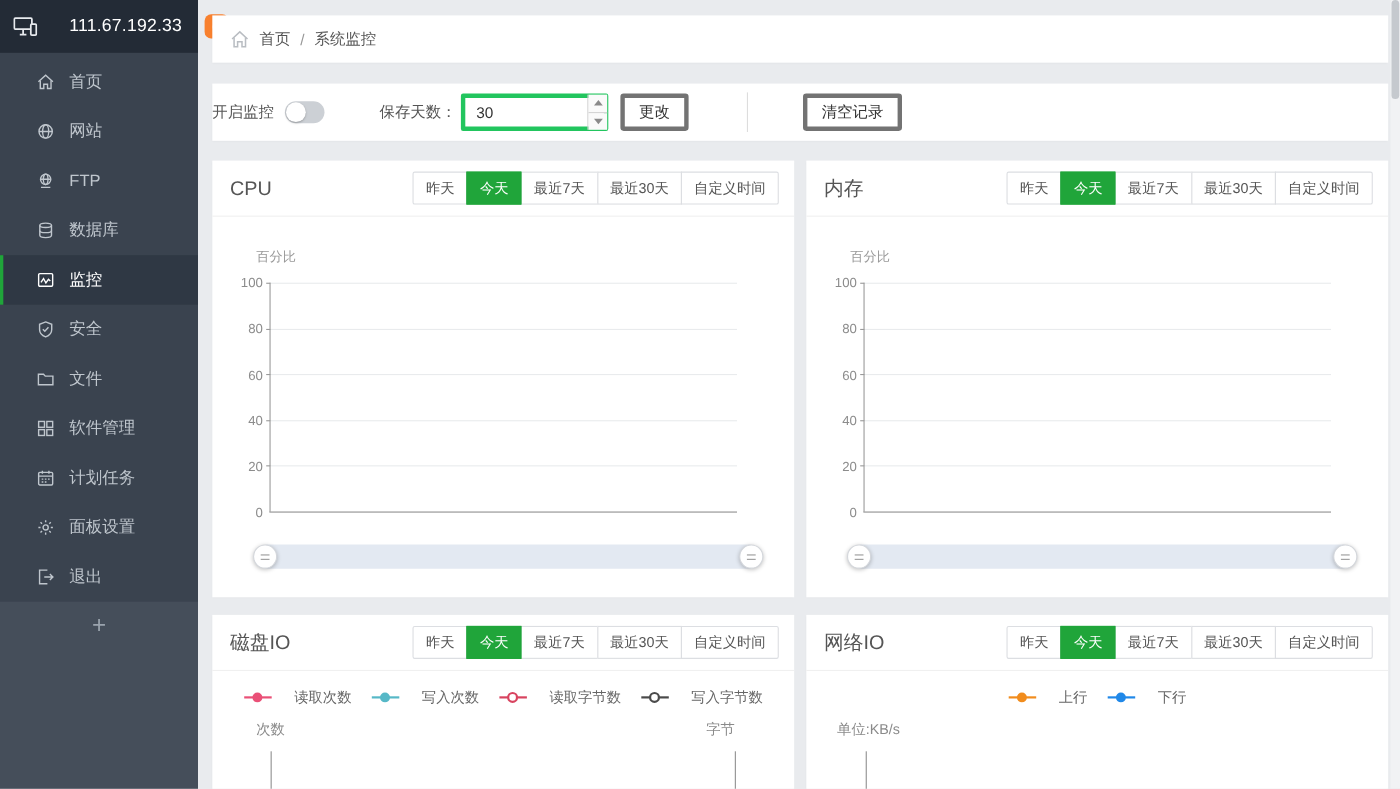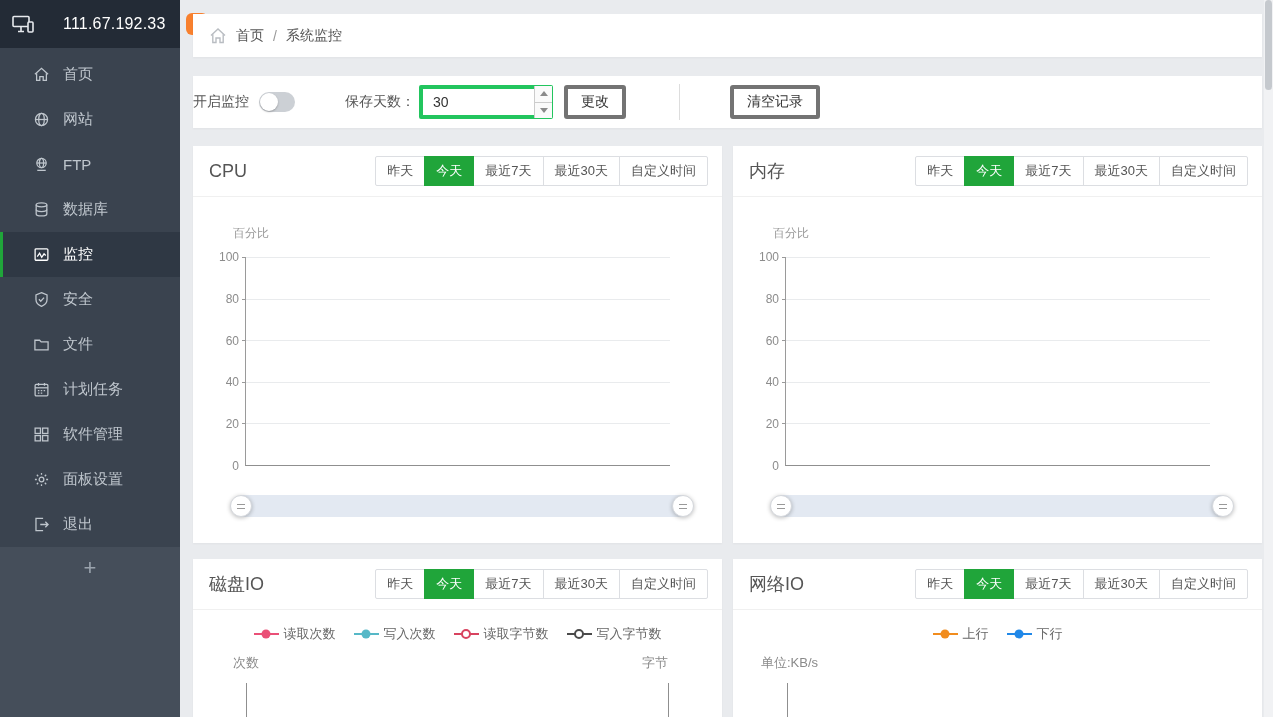--- a/index.html
+++ b/index.html
@@ -70,21 +70,21 @@
   .dz-grip { width:8px; height:5px; border-top:1px solid #999; border-bottom:1px solid #999; }
 
   .chart-body2 { position:relative; height:340px; }
   .legend-row { position:absolute; left:0; right:0; top:15px; display:flex; justify-content:center; gap:18px; }
   .lg-item { display:inline-flex; align-items:center; gap:5px; cursor:pointer; }
   .lg-mark { position:relative; width:25px; height:10px; display:inline-block; }
   .lg-line { position:absolute; left:0; right:0; top:4px; height:2px; background:currentColor; }
   .lg-dot { position:absolute; left:50%; top:50%; transform:translate(-50%,-50%); width:9px; height:9px; border-radius:50%; }
   .lg-dot.filled { background:currentColor; }
   .lg-dot.hollow { background:#fff; border:2px solid currentColor; width:10px; height:10px; }
-  .lg-label { font-size:13px; color:#666; }
+  .lg-label { font-size:13px; color:#666;margin-left:16px; }
   .axis-cap { position:absolute; top:44px; font-size:13px; color:#8a8a8a; }
   .vaxis { position:absolute; top:73px; width:1px; height:290px; background:#8f8f8f; }
 
   
   .scrollbar { position:absolute; right:0; top:0; width:9px; height:717px; background:#f1f2f4; }
   .scroll-thumb { position:absolute; left:1px; top:0; width:7px; height:90px; background:#c5c9ce; border-radius:4px; }
 </style>
 </head>
 <body>
 
@@ -163,38 +163,38 @@
         <span class="s-icon">
           <svg viewBox="0 0 16 16" fill="none" stroke="currentColor" stroke-width="1.2">
             <path d="M1.8 4 H6.2 L7.7 5.6 H14.2 V13 H1.8 Z"></path>
           </svg>
         </span>
         <span class="s-label">文件</span>
       </div>
       <div class="side-item">
         <span class="s-icon">
           <svg viewBox="0 0 16 16" fill="none" stroke="currentColor" stroke-width="1.2">
+            <rect x="2" y="2" width="5" height="5"></rect>
+            <rect x="9" y="2" width="5" height="5"></rect>
+            <rect x="2" y="9" width="5" height="5"></rect>
+            <rect x="9" y="9" width="5" height="5"></rect>
+          </svg>
+        </span>
+        <span class="s-label">软件管理</span>
+      </div>
+      <div class="side-item">
+        <span class="s-icon">
+          <svg viewBox="0 0 16 16" fill="none" stroke="currentColor" stroke-width="1.2">
             <rect x="2" y="3.2" width="12" height="10.8" rx="1"></rect>
             <path d="M2 6.4 H14"></path>
             <path d="M5.2 1.8 V4.4 M10.8 1.8 V4.4"></path>
             <path d="M4.6 9 H6 M7.3 9 H8.7 M10 9 H11.4 M4.6 11.5 H6 M7.3 11.5 H8.7"></path>
           </svg>
         </span>
         <span class="s-label">计划任务</span>
-      </div>
-      <div class="side-item">
-        <span class="s-icon">
-          <svg viewBox="0 0 16 16" fill="none" stroke="currentColor" stroke-width="1.2">
-            <rect x="2" y="2" width="5" height="5"></rect>
-            <rect x="9" y="2" width="5" height="5"></rect>
-            <rect x="2" y="9" width="5" height="5"></rect>
-            <rect x="9" y="9" width="5" height="5"></rect>
-          </svg>
-        </span>
-        <span class="s-label">软件管理</span>
       </div>
       <div class="side-item">
         <span class="s-icon">
           <svg viewBox="0 0 16 16" fill="none" stroke="currentColor" stroke-width="1.2">
             <circle cx="8" cy="8" r="2.2"></circle>
             <path d="M8 1.8 V3.6 M8 12.4 V14.2 M1.8 8 H3.6 M12.4 8 H14.2 M3.6 3.6 L4.9 4.9 M11.1 11.1 L12.4 12.4 M12.4 3.6 L11.1 4.9 M4.9 11.1 L3.6 12.4"></path>
           </svg>
         </span>
         <span class="s-label">面板设置</span>
       </div>

